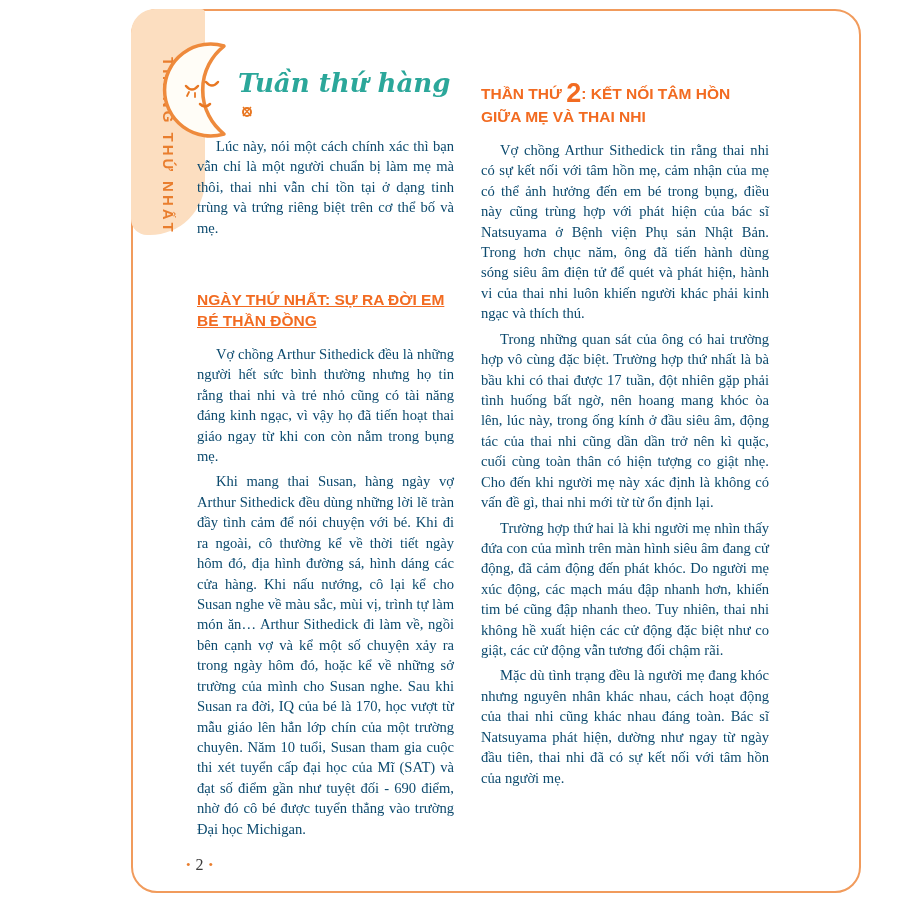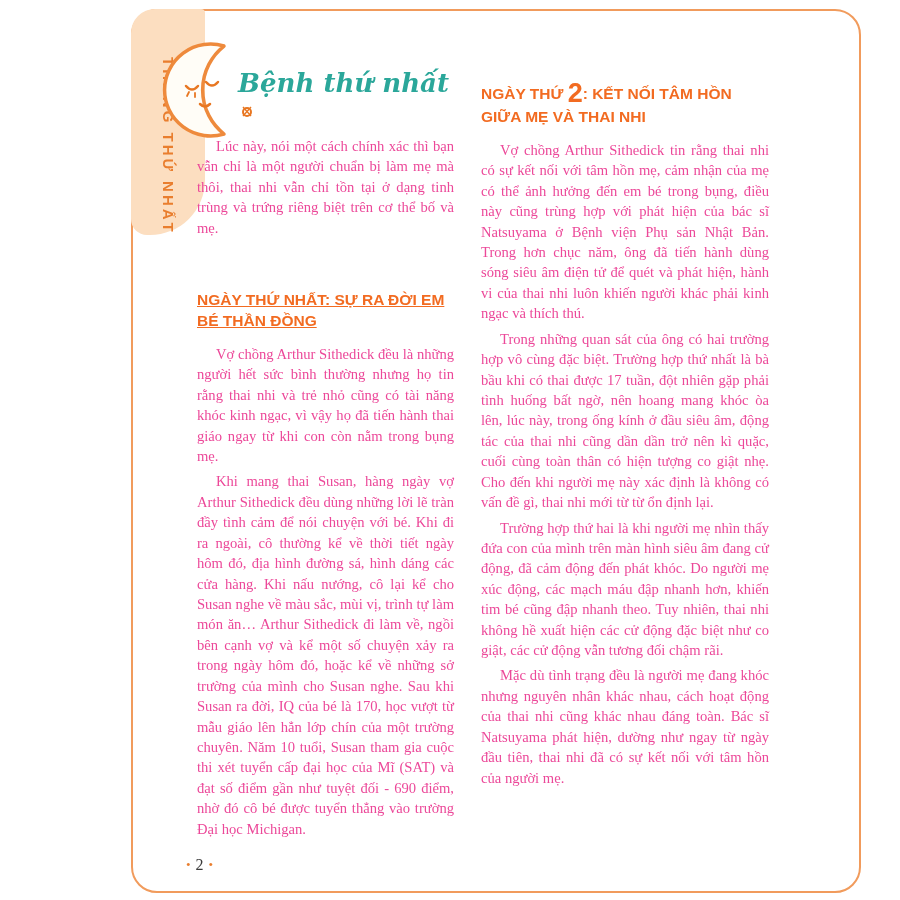--- a/index.html
+++ b/index.html
@@ -77,21 +77,21 @@
   }
   .col-right {
     left: 481px;
     top: 80px;
     width: 288px;
   }
   .col p.body {
     margin: 0 0 5px 0;
     font-size: 14.6px;
     line-height: 1.4;
-    color: #ec4899;
+    color: #0c4a6e;
     text-align: justify;
     text-indent: 19px;
   }
   .section-heading {
     font-family: "Liberation Sans", sans-serif;
     font-weight: 700;
     font-size: 15.5px;
     line-height: 1.35;
     color: #F26B21;
     margin: 0 0 12px 0;
@@ -136,32 +136,32 @@
   <svg class="moon" width="108" height="108" viewBox="0 0 108 108">
     <path d="M70 10 A46 46 0 1 0 70 98 A56 56 0 0 1 70 10 Z" fill="#FFFDF7" stroke="#EE8A3C" stroke-width="3.5" stroke-linejoin="round"></path>
     <path d="M32 50 q6 7 12 0" fill="none" stroke="#E87722" stroke-width="2.5" stroke-linecap="round"></path>
     <path d="M52 46 q6 7 12 0" fill="none" stroke="#E87722" stroke-width="2.5" stroke-linecap="round"></path>
     <path d="M35 56 l-2 4 M41 57 l0 4" stroke="#E87722" stroke-width="1.8" stroke-linecap="round" fill="none"></path>
     <path d="M46 68 q5 5 10 0" fill="none" stroke="#E87722" stroke-width="2.5" stroke-linecap="round"></path>
     <circle cx="93" cy="76" r="4" fill="none" stroke="#E87722" stroke-width="2"></circle>
     <path d="M89 71 l8 9 M97 71 l-8 9" stroke="#E87722" stroke-width="1.4" fill="none"></path>
   </svg>
 
-  <div class="script-title">Bệnh thứ nhất</div>
+  <div class="script-title">Tuần thứ hàng</div>
 
   <div class="col col-left">
     <p class="body">Lúc này, nói một cách chính xác thì bạn vẫn chỉ là một người chuẩn bị làm mẹ mà thôi, thai nhi vẫn chỉ tồn tại ở dạng tinh trùng và trứng riêng biệt trên cơ thể bố và mẹ.</p>
     <h3 class="section-heading">NGÀY THỨ NHẤT: SỰ RA ĐỜI EM BÉ THẦN ĐỒNG</h3>
-    <p class="body">Vợ chồng Arthur Sithedick đều là những người hết sức bình thường nhưng họ tin rằng thai nhi và trẻ nhỏ cũng có tài năng khóc kinh ngạc, vì vậy họ đã tiến hành thai giáo ngay từ khi con còn nằm trong bụng mẹ.</p>
+    <p class="body">Vợ chồng Arthur Sithedick đều là những người hết sức bình thường nhưng họ tin rằng thai nhi và trẻ nhỏ cũng có tài năng đáng kinh ngạc, vì vậy họ đã tiến hoạt thai giáo ngay từ khi con còn nằm trong bụng mẹ.</p>
     <p class="body">Khi mang thai Susan, hàng ngày vợ Arthur Sithedick đều dùng những lời lẽ tràn đầy tình cảm để nói chuyện với bé. Khi đi ra ngoài, cô thường kể về thời tiết ngày hôm đó, địa hình đường sá, hình dáng các cửa hàng. Khi nấu nướng, cô lại kể cho Susan nghe về màu sắc, mùi vị, trình tự làm món ăn… Arthur Sithedick đi làm về, ngồi bên cạnh vợ và kể một số chuyện xảy ra trong ngày hôm đó, hoặc kể về những sở trường của mình cho Susan nghe. Sau khi Susan ra đời, IQ của bé là 170, học vượt từ mẫu giáo lên hẳn lớp chín của một trường chuyên. Năm 10 tuổi, Susan tham gia cuộc thi xét tuyển cấp đại học của Mĩ (SAT) và đạt số điểm gần như tuyệt đối - 690 điểm, nhờ đó cô bé được tuyển thẳng vào trường Đại học Michigan.</p>
   </div>
 
   <div class="col col-right">
     <h3 class="section-heading">
-      <span>NGÀY THỨ </span><span class="big-num">2</span><span>: KẾT NỐI TÂM HỒN GIỮA MẸ VÀ THAI NHI</span>
+      <span>THẦN THỨ </span><span class="big-num">2</span><span>: KẾT NỐI TÂM HỒN GIỮA MẸ VÀ THAI NHI</span>
     </h3>
     <p class="body">Vợ chồng Arthur Sithedick tin rằng thai nhi có sự kết nối với tâm hồn mẹ, cảm nhận của mẹ có thể ảnh hưởng đến em bé trong bụng, điều này cũng trùng hợp với phát hiện của bác sĩ Natsuyama ở Bệnh viện Phụ sản Nhật Bản. Trong hơn chục năm, ông đã tiến hành dùng sóng siêu âm điện tử để quét và phát hiện, hành vi của thai nhi luôn khiến người khác phải kinh ngạc và thích thú.</p>
     <p class="body">Trong những quan sát của ông có hai trường hợp vô cùng đặc biệt. Trường hợp thứ nhất là bà bầu khi có thai được 17 tuần, đột nhiên gặp phải tình huống bất ngờ, nên hoang mang khóc òa lên, lúc này, trong ống kính ở đầu siêu âm, động tác của thai nhi cũng dần dần trở nên kì quặc, cuối cùng toàn thân có hiện tượng co giật nhẹ. Cho đến khi người mẹ này xác định là không có vấn đề gì, thai nhi mới từ từ ổn định lại.</p>
     <p class="body">Trường hợp thứ hai là khi người mẹ nhìn thấy đứa con của mình trên màn hình siêu âm đang cử động, đã cảm động đến phát khóc. Do người mẹ xúc động, các mạch máu đập nhanh hơn, khiến tim bé cũng đập nhanh theo. Tuy nhiên, thai nhi không hề xuất hiện các cử động đặc biệt như co giật, các cử động vẫn tương đối chậm rãi.</p>
     <p class="body">Mặc dù tình trạng đều là người mẹ đang khóc nhưng nguyên nhân khác nhau, cách hoạt động của thai nhi cũng khác nhau đáng toàn. Bác sĩ Natsuyama phát hiện, dường như ngay từ ngày đầu tiên, thai nhi đã có sự kết nối với tâm hồn của người mẹ.</p>
   </div>
 
   <div class="footer">
     <span class="mark">•</span><span class="num">2</span><span class="mark">•</span>
   </div>

